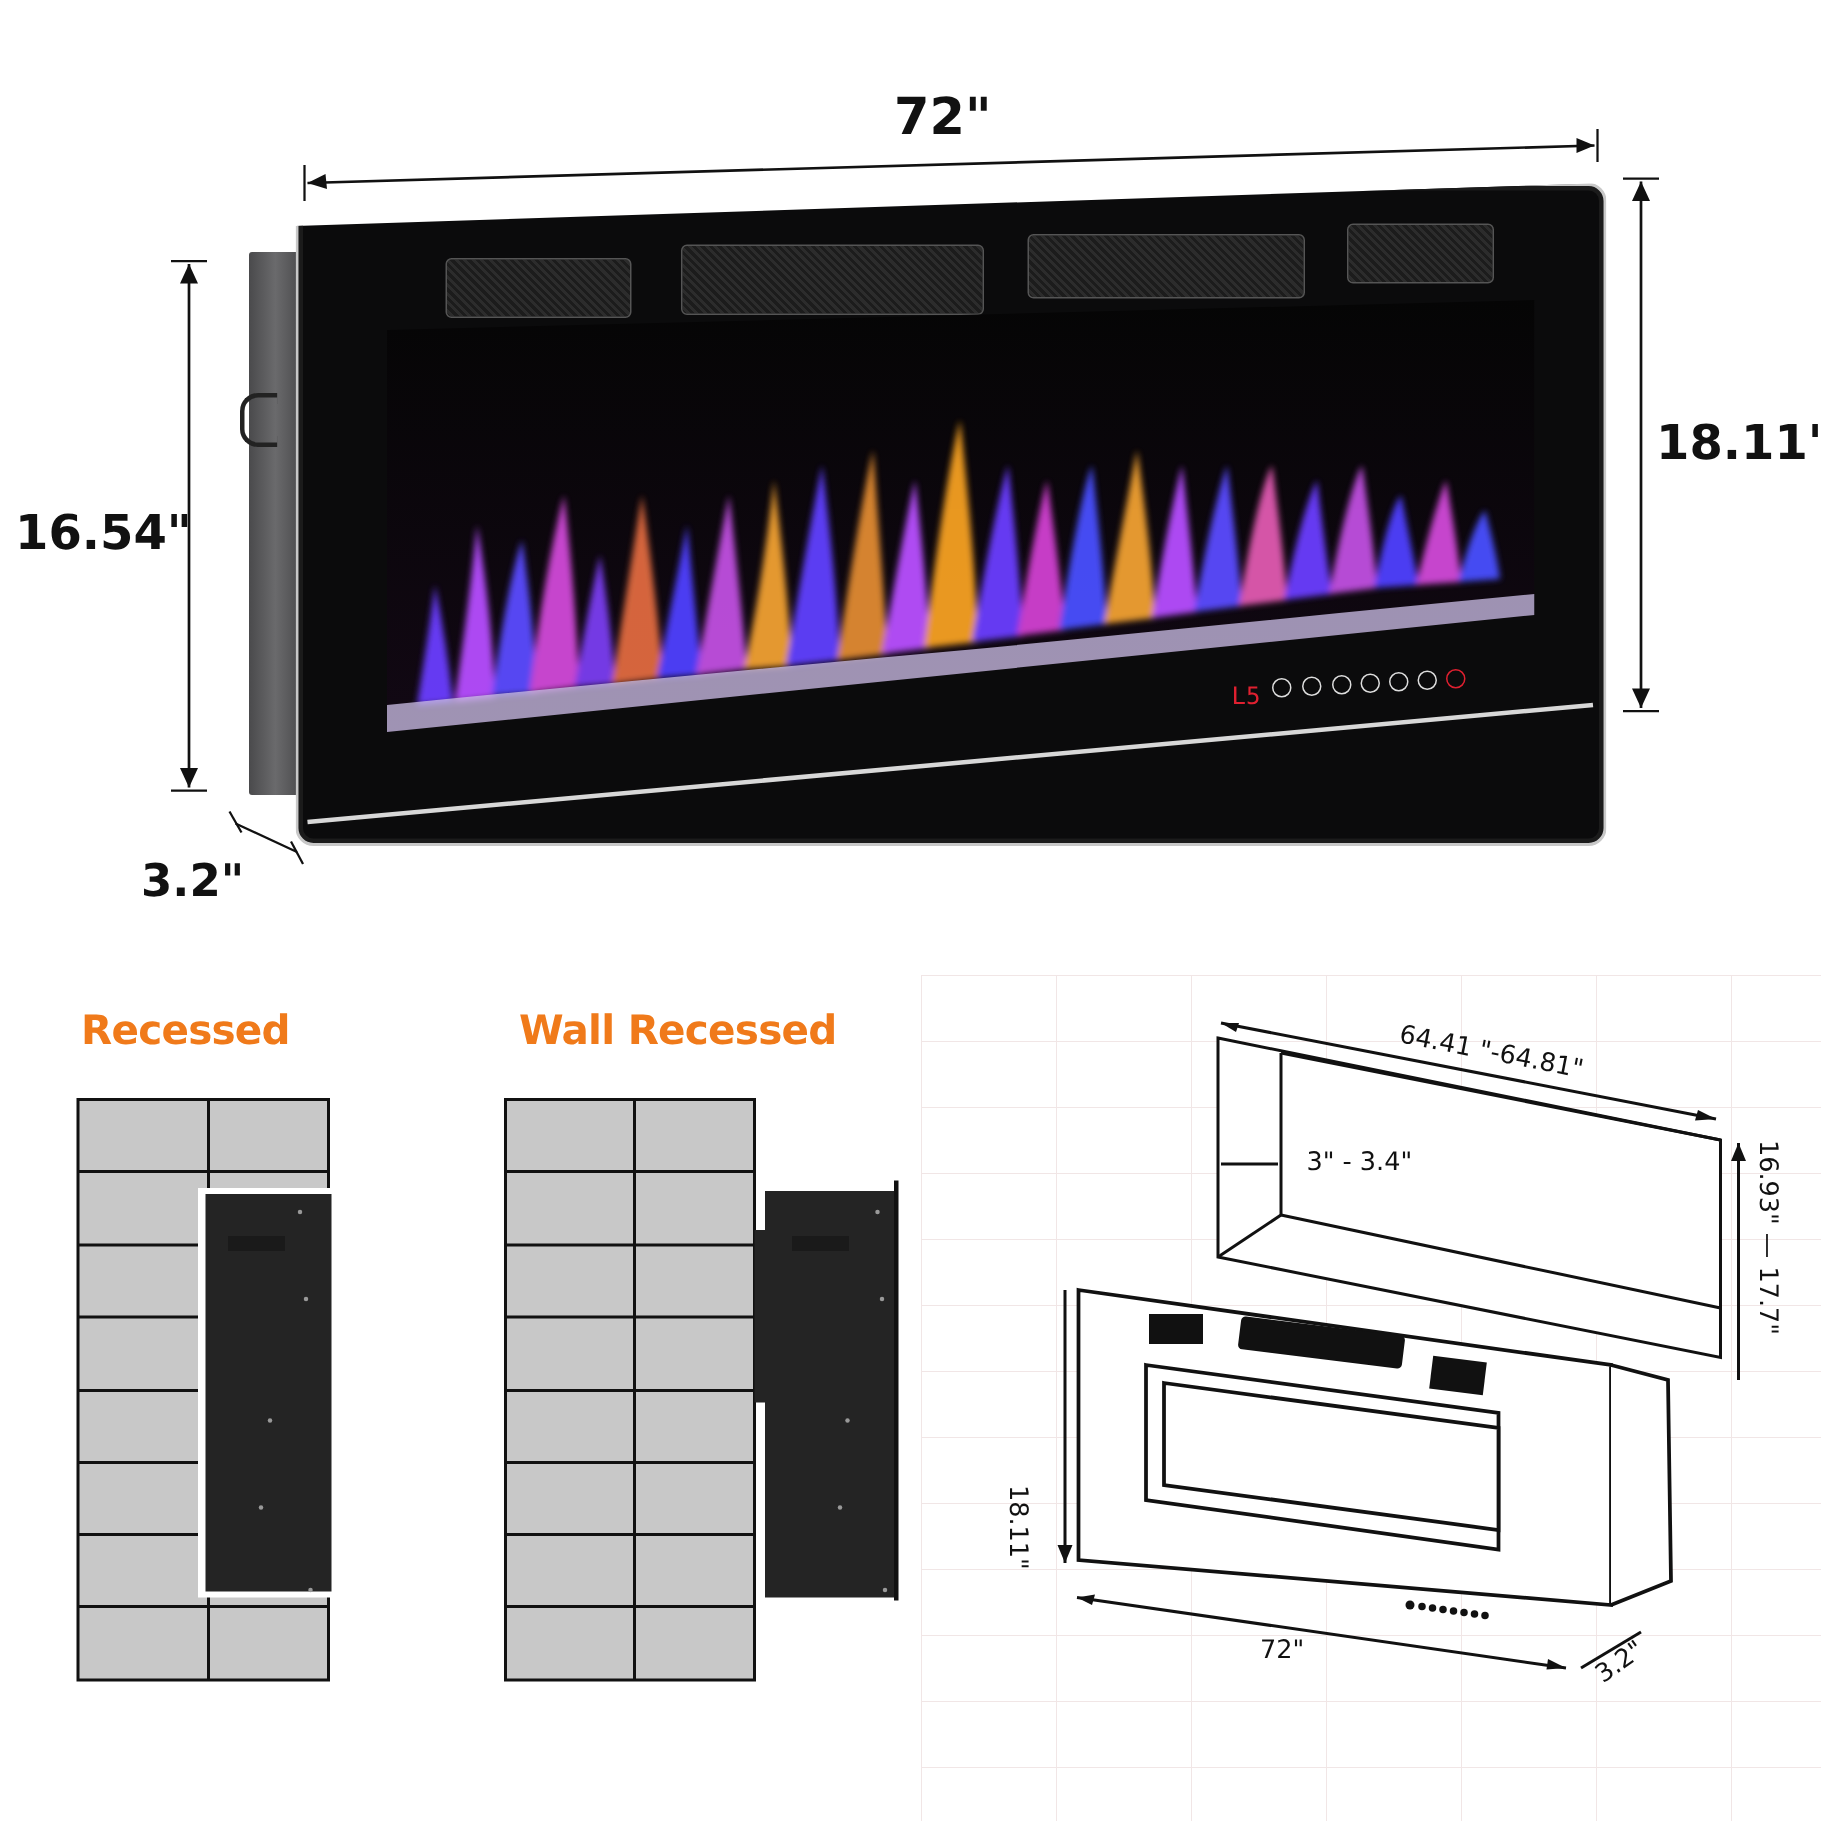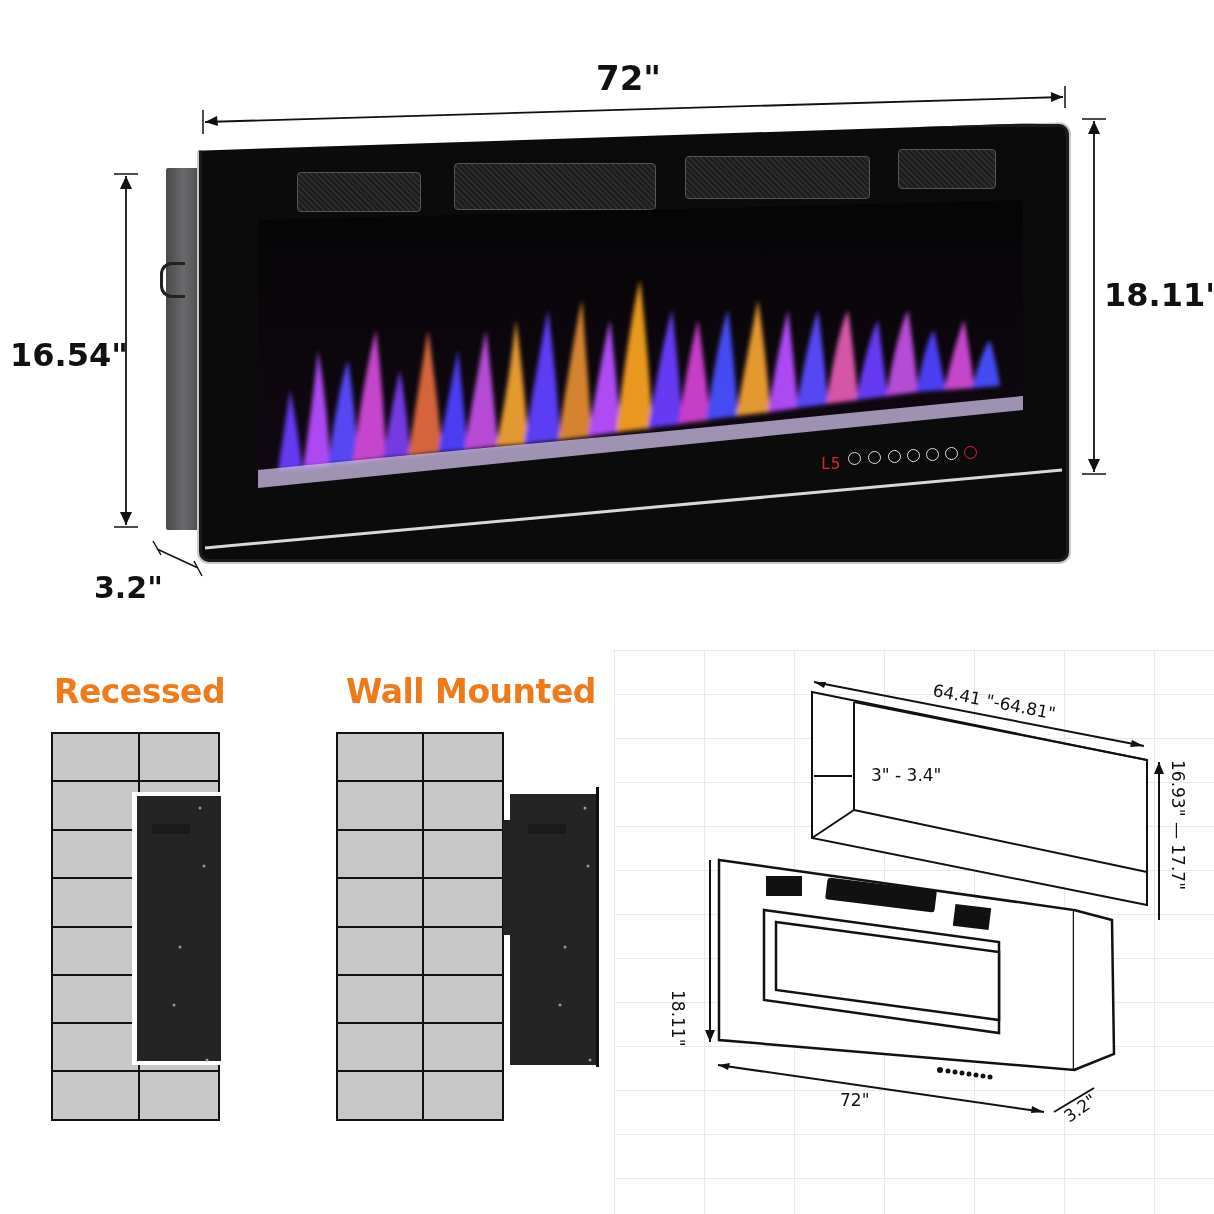--- a/index.html
+++ b/index.html
@@ -1,19 +1,19 @@
 <!DOCTYPE html>
 <html><head>
 <meta charset="utf-8">
 <style>
   html, body { margin:0; padding:0; background:#ffffff; }
   body { width:1214px; height:1214px; position:relative; overflow:hidden; font-family:"DejaVu Sans", sans-serif; }
   .abs { position:absolute; }
   .dimlabel { font-family:"DejaVu Sans", sans-serif; font-weight:bold; color:#111; font-size:34px; position:absolute; white-space:nowrap; }
-  .orange-title { font-family:"DejaVu Sans", sans-serif; font-weight:bold; color:#f07a1a; font-size:33px; position:absolute; white-space:nowrap; letter-spacing:-0.5px; }
+  .orange-title { font-family:"DejaVu Sans", sans-serif; font-weight:bold; color:#f07a1a; font-size:27px; position:absolute; white-space:nowrap; letter-spacing:-0.5px; }
   .thin-label { font-family:"DejaVu Sans", sans-serif; color:#111; font-size:17px; position:absolute; white-space:nowrap; }
   .brickbg {
     background-color:#fff;
     background-image:
       linear-gradient(#f1e6e6 1px, transparent 1px),
       linear-gradient(90deg, #f1e6e6 1px, transparent 1px);
     background-size: 90px 44px, 90px 88px;
   }
 </style>
 </head>
@@ -115,21 +115,21 @@
     <span style="position:absolute;left:50px;top:11px;width:11px;height:11px;border:1.5px solid #ddd;border-radius:50%;"></span>
     <span style="position:absolute;left:70px;top:10px;width:11px;height:11px;border:1.5px solid #ddd;border-radius:50%;"></span>
     <span style="position:absolute;left:89px;top:9px;width:11px;height:11px;border:1.5px solid #ddd;border-radius:50%;"></span>
     <span style="position:absolute;left:108px;top:8px;width:11px;height:11px;border:1.5px solid #ddd;border-radius:50%;"></span>
     <span style="position:absolute;left:127px;top:7px;width:11px;height:11px;border:1.5px solid #ddd;border-radius:50%;"></span>
     <span style="position:absolute;left:146px;top:6px;width:11px;height:11px;border:1.5px solid #e02030;border-radius:50%;"></span>
   </div>
 </div>
 
 <div class="orange-title" style="left:54px;top:672px;">Recessed</div>
-<div class="orange-title" style="left:346px;top:672px;">Wall Mounted</div>
+<div class="orange-title" style="left:346px;top:672px;">Wall Recessed</div>
 
 <svg class="abs" style="left:0;top:720px;" width="620" height="420">
   <g stroke="#111" stroke-width="2" fill="#c8c8c8">
     <rect x="52" y="13" width="167" height="387"></rect>
   </g>
   <g stroke="#111" stroke-width="2">
     <line x1="52" y1="61" x2="219" y2="61"></line>
       <line x1="52" y1="110" x2="219" y2="110"></line>
     <line x1="52" y1="158" x2="219" y2="158"></line>
       <line x1="52" y1="207" x2="219" y2="207"></line>

